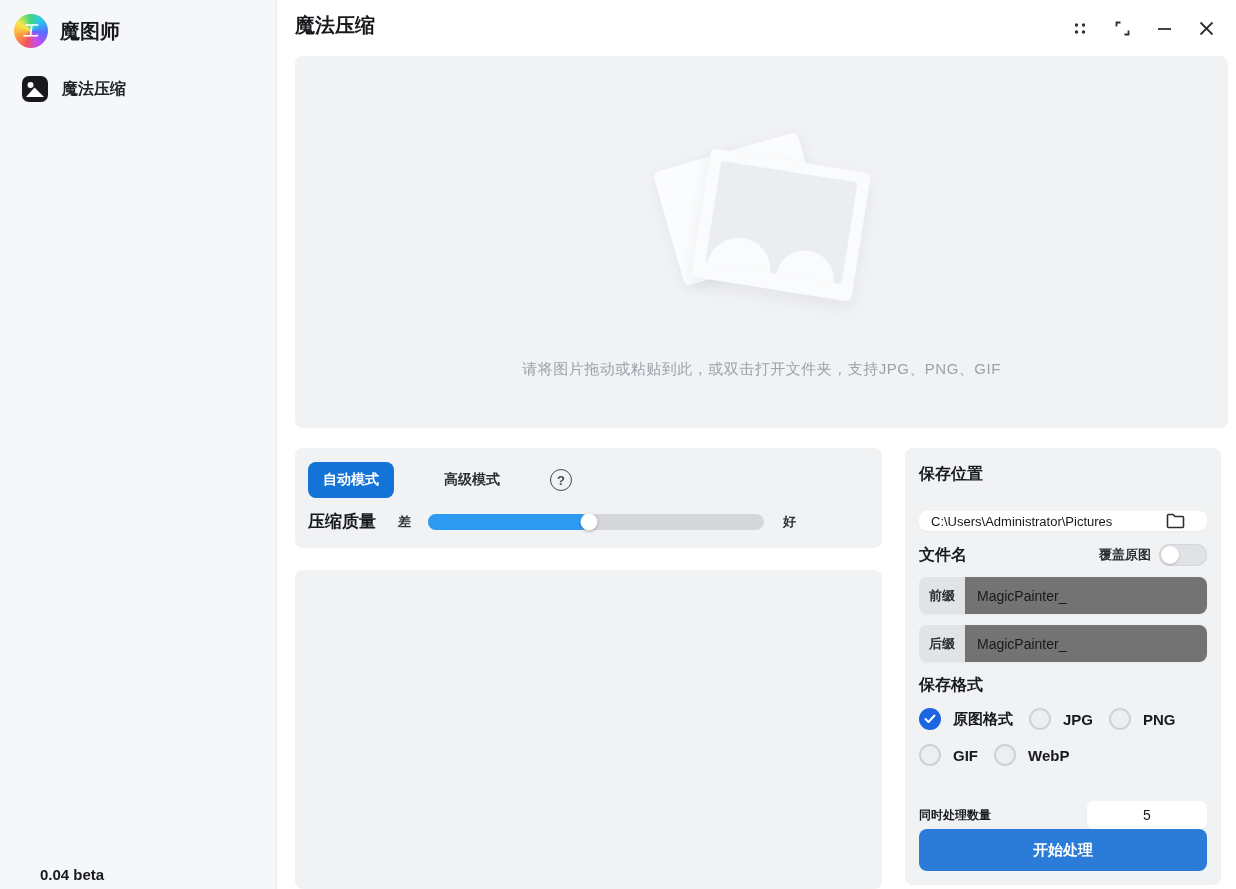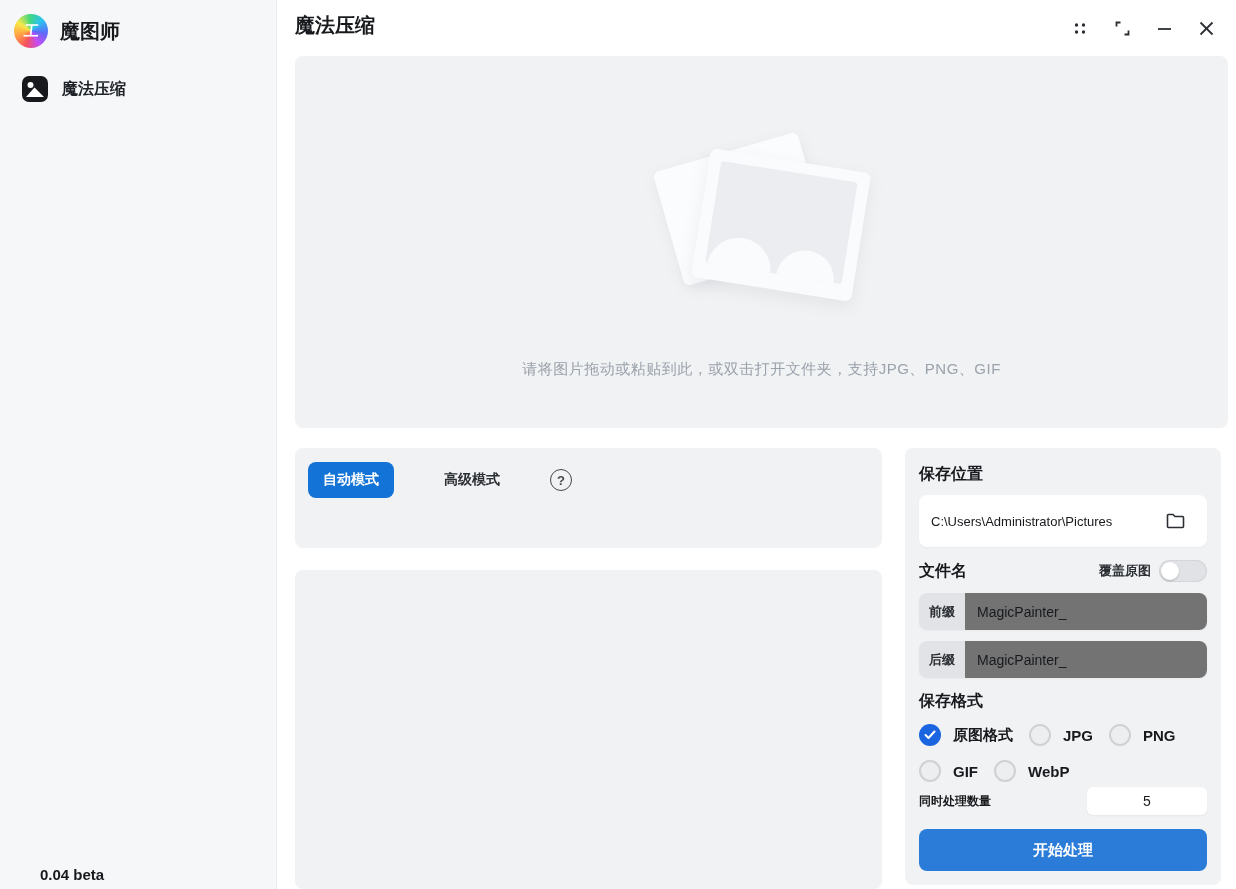--- a/index.html
+++ b/index.html
@@ -94,21 +94,21 @@
 
   .list-panel { flex:1; background:#f1f2f4; border-radius:8px; }
 
   
   .save-panel {
     width:316px; height:437px; background:#f1f2f4; border-radius:8px;
     padding:16px 14px 14px 14px; display:flex; flex-direction:column; flex-shrink:0;
   }
   .save-panel h3 { font-size:16px; font-weight:700; color:#17191c; }
   .path-box {
-    margin-top:10px; height:52px; background:#ffffff; border-radius:8px;
+    margin-top:26px; height:20px; background:#ffffff; border-radius:8px;
     display:flex; align-items:center; padding:0 20px 0 12px;
     box-shadow:0 1px 2px rgba(0,0,0,.04);
   }
   .path-input {
     flex:1; border:none; outline:none; background:transparent;
     font-size:13px; color:#17191c; font-family:inherit;
   }
   .folder-btn { display:flex; border:none; background:transparent; cursor:pointer; padding:2px; color:#2b2f33; }
 
   .fn-row { display:flex; align-items:center; margin-top:13px; }
@@ -150,21 +150,21 @@
   .rb-label { font-size:15px; font-weight:600; color:#17191c; }
 
   .conc-row { display:flex; align-items:center; margin-top:auto; }
   .conc-label { font-size:12px; font-weight:700; color:#17191c; }
   .conc-input {
     margin-left:auto; width:120px; height:28px; border:none; outline:none;
     background:#ffffff; border-radius:6px; text-align:center;
     font-size:14px; color:#17191c; box-shadow:0 1px 2px rgba(0,0,0,.05); font-family:inherit;
   }
   .start {
-    margin-top:14px; height:42px; border:none; border-radius:8px;
+    height:42px; border:none; border-radius:8px;
     background:#2b7cd9; color:#ffffff; font-size:15px; font-weight:600;
     cursor:pointer; font-family:inherit;
   }
 </style>
 </head>
 <body>
 
 <div class="app">
 
   <aside class="sidebar">
@@ -237,20 +237,29 @@
 
     <div class="bottom">
 
       <div class="left-col">
         <section class="mode-panel">
           <div class="tabs-row">
             <button class="tab active">自动模式</button>
             <button class="tab">高级模式</button>
             <span class="help">?</span>
           </div>
+          <div class="quality-row">
+            <span class="q-label">压缩质量</span>
+            <span class="q-min">差</span>
+            <div class="slider">
+              <div class="slider-fill" style="width: 48%;"></div>
+              <div class="slider-thumb" style="left: 48%;"></div>
+            </div>
+            <span class="q-max">好</span>
+          </div>
         </section>
 
         <section class="list-panel"></section>
       </div>
 
       <aside class="save-panel">
         <h3>保存位置</h3>
         <div class="path-box">
           <input class="path-input" value="C:\Users\Administrator\Pictures" style="">
           <button class="folder-btn">

